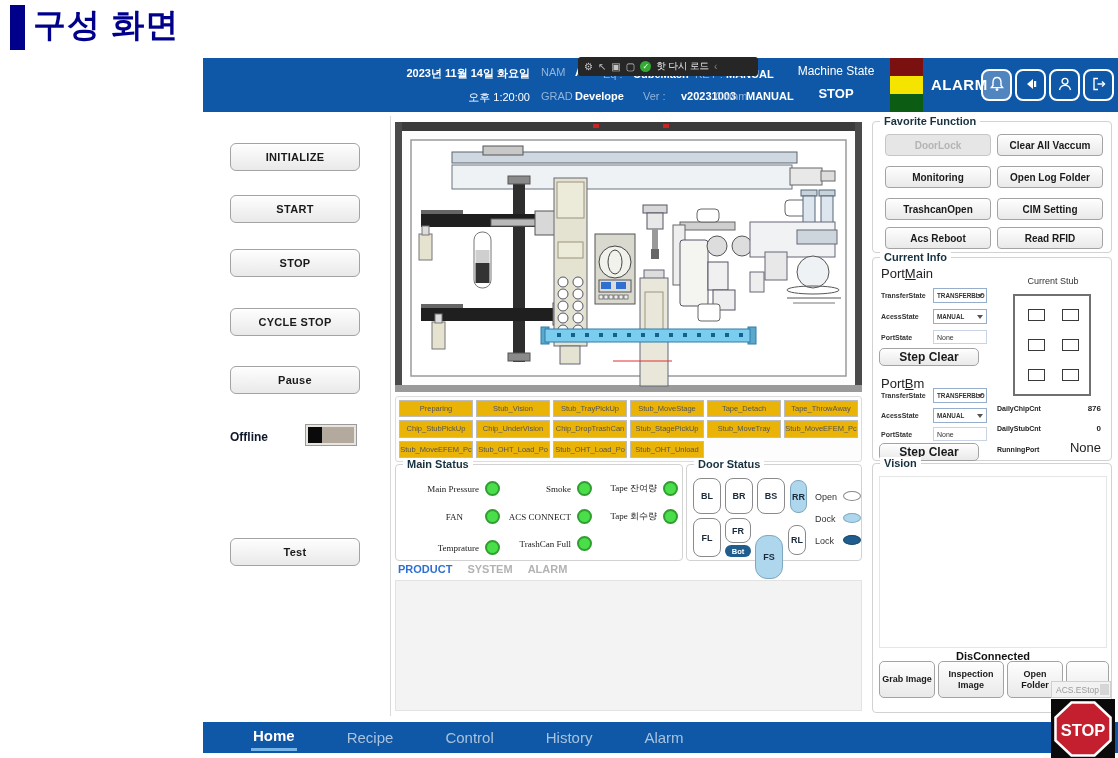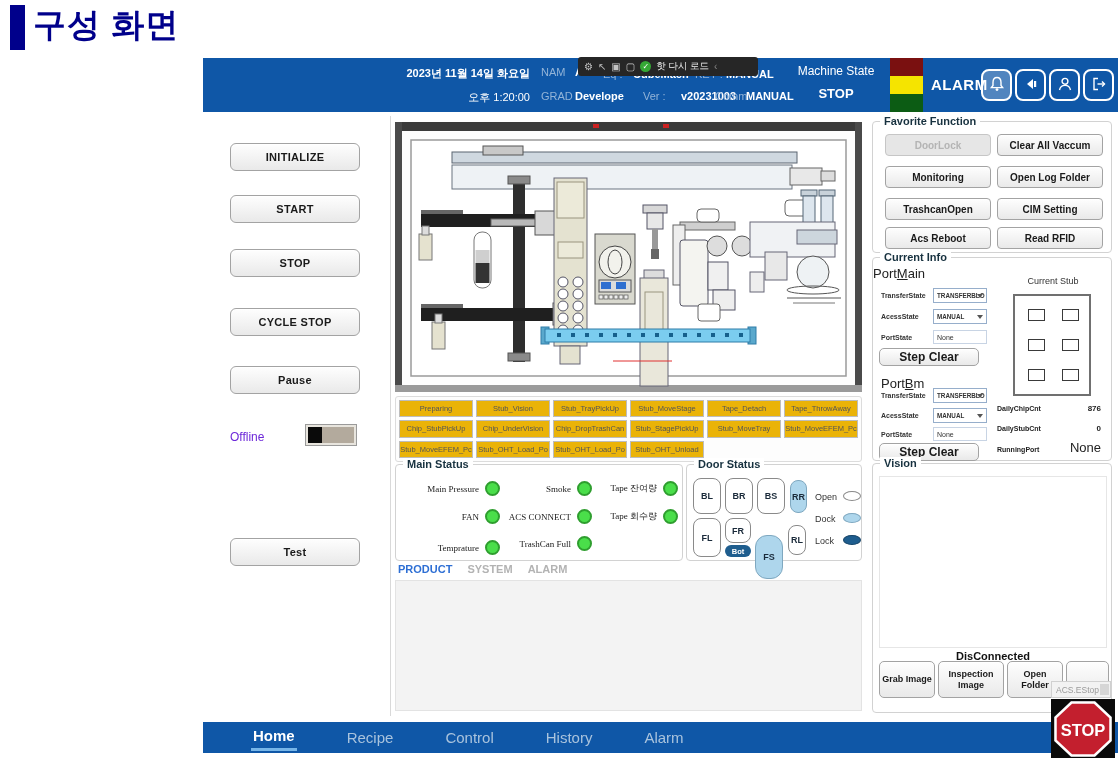--- a/index.html
+++ b/index.html
@@ -27,21 +27,21 @@
   
   .dbg { position:absolute; left:578px; top:57px; width:180px; height:19px; background:#262626; border-radius:3px; z-index:20; display:flex; align-items:center; gap:5px; padding:0 6px; color:#c4c4c4; font-size:10px; }
   .dbg .chk { width:11px; height:11px; border-radius:50%; background:#35a835; color:#fff; font-size:8px; line-height:11px; text-align:center; }
   .dbg .hot { color:#f2f2f2; font-size:9.5px; white-space:nowrap; }
 
   
   .btn { position:absolute; border:1px solid #a3a3a3; border-radius:6px; background:linear-gradient(#fefefe,#e9e9e9); box-shadow:inset 0 1px 0 #fff; color:#1a1a1a; font-weight:bold; display:flex; align-items:center; justify-content:center; text-align:center; }
   .btn.disabled { background:#e6e6e6; color:#b4b4b4; border-color:#c6c6c6; box-shadow:none; }
   .lbtn { left:230px; width:130px; height:28px; font-size:11px; letter-spacing:.3px; }
 
-  .offline-lab { position:absolute; left:230px; top:430px; font-size:12px; font-weight:normal; color:#6d28d9; }
+  .offline-lab { position:absolute; left:230px; top:430px; font-size:12px; font-weight:bold; color:#0f172a; }
   .toggle { position:absolute; left:306px; top:425px; width:50px; height:20px; background:#b3aa9d; border:2px solid #e8e5de; box-shadow:0 0 0 1px #9a9a9a; }
   .toggle .knob { position:absolute; left:0; top:0; width:14px; height:16px; background:#0a0a0a; }
 
   .vdivider { position:absolute; left:390px; top:116px; width:1px; height:600px; background:#d9d9d9; }
 
   
   .machine { position:absolute; left:395px; top:122px; width:467px; height:270px; }
 
   
   .steps { position:absolute; left:395px; top:396px; width:467px; height:66px; border:1px solid #dcdcdc; border-radius:3px; padding:3px; display:grid; grid-template-columns:repeat(6,1fr); gap:3px; background:#fdfdfd; }
@@ -343,21 +343,21 @@
         <span class="led"></span>
       </div>
     <div class="ms-item" style="left:104px;top:16px;width:92px;justify-content:flex-end;">
         <span class="ms-lab">Smoke</span>
         <span class="led"></span>
       </div>
     <div class="ms-item" style="left:196px;top:16px;width:86px;justify-content:flex-end;">
         <span class="ms-lab">Tape 잔여량</span>
         <span class="led"></span>
       </div>
-    <div class="ms-item" style="left:4px;top:44px;width:100px;justify-content:flex-end;">
+    <div class="ms-item" style="left:4px;top:44px;width:100px;justify-content:flex-end;gap:16px;">
         <span class="ms-lab">FAN</span>
         <span class="led"></span>
       </div>
     <div class="ms-item" style="left:104px;top:44px;width:92px;justify-content:flex-end;">
         <span class="ms-lab">ACS CONNECT</span>
         <span class="led"></span>
       </div>
     <div class="ms-item" style="left:196px;top:44px;width:86px;justify-content:flex-end;">
         <span class="ms-lab">Tape 회수량</span>
         <span class="led"></span>
@@ -406,21 +406,21 @@
     <div class="btn fbtn" style="left:124px;top:44px;">Open Log Folder</div>
     <div class="btn fbtn" style="left:12px;top:76px;">TrashcanOpen</div>
     <div class="btn fbtn" style="left:124px;top:76px;">CIM Setting</div>
     <div class="btn fbtn" style="left:12px;top:105px;">Acs Reboot</div>
     <div class="btn fbtn" style="left:124px;top:105px;">Read RFID</div>
   </div>
 
   <div class="gbox" style="left:872px;top:257px;width:240px;height:204px;">
     <div class="gtitle">Current Info</div>
 
-    <div class="ci-port" style="left:0;top:8px;"><span>Port</span><span style="text-decoration:underline;">M</span><span>ain</span></div>
+    <div class="ci-port" style="left:8px;top:8px;"><span>Port</span><span style="text-decoration:underline;">M</span><span>ain</span></div>
     <div class="ci-lab" style="left:8px;top:34px;">TransferState</div>
     <div class="combo" style="left:60px;top:30px;">
         <span>TRANSFERBLO</span>
         <span class="chev"></span>
       </div>
     <div class="ci-lab" style="left:8px;top:55px;">AcessState</div>
     <div class="combo" style="left:60px;top:51px;">
         <span>MANUAL</span>
         <span class="chev"></span>
       </div>

